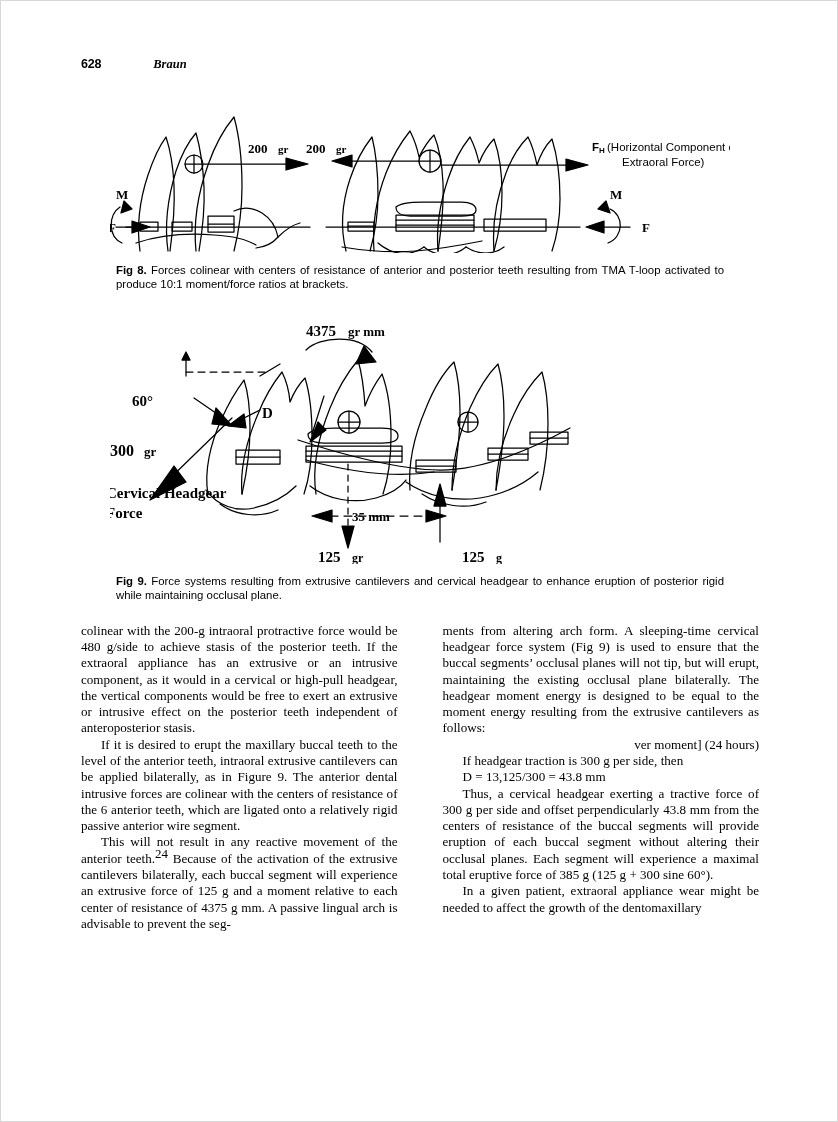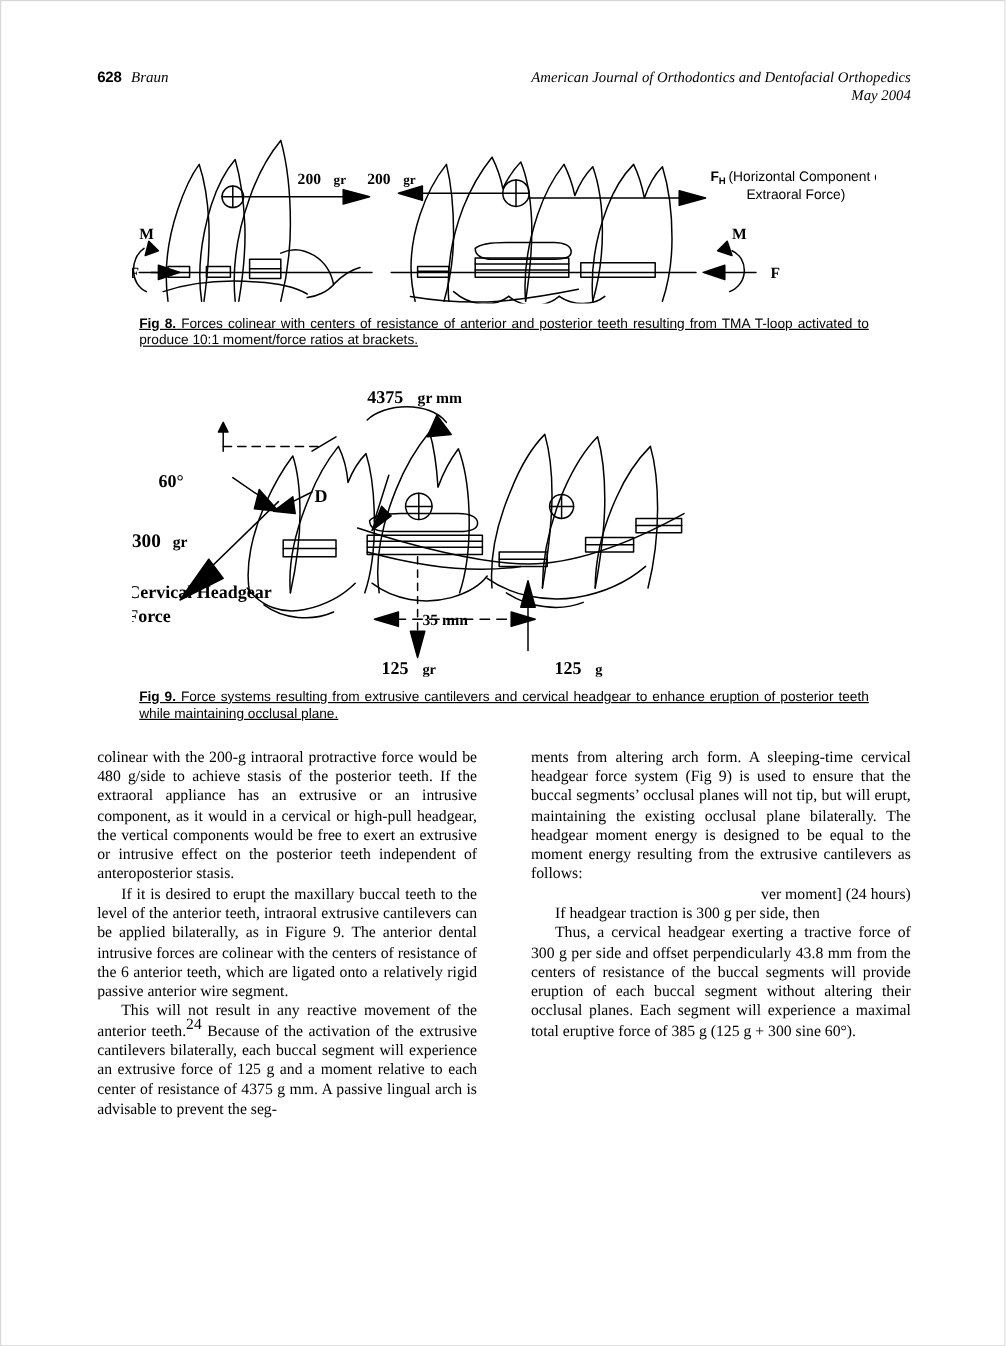--- a/index.html
+++ b/index.html
@@ -37,33 +37,34 @@
     white-space: nowrap;
   }
   .runhead-left .folio {
     font-family: "Liberation Sans", sans-serif;
     font-weight: bold;
     font-size: 12.5px;
     letter-spacing: -0.2px;
   }
   .runhead-left .author {
     font-style: italic;
-    font-weight: normal;
+    font-weight: bold;
     font-size: 12.5px;
     padding-left: 8px;
+    margin-left: 44px;
   }
   .runhead-right {
     text-align: right;
     font-style: italic;
     font-size: 12.3px;
     line-height: 15px;
   }
 
   
-  .figure-block { margin-top: 6px; text-decoration: underline; }
+  .figure-block { margin-top: 6px; }
   .fig-art {
     display: block;
     margin: 0 auto;
   }
   .caption {
     font-family: "Liberation Sans", sans-serif;
     font-size: 11.4px;
     line-height: 14.4px;
     text-align: justify;
     margin: 10px auto 0 auto;
@@ -111,24 +112,20 @@
 </head>
 <body>
 
 <div class="page">
   <div class="content">
 
     <div class="runhead">
       <div class="runhead-left">
         <span class="folio">628</span><span class="author">Braun</span>
       </div>
-      <div class="runhead-right">
-        <div>American Journal of Orthodontics and Dentofacial Orthopedics</div>
-        <div>May 2004</div>
-      </div>
     </div>
 
     <div class="figure-block">
       <svg class="fig-art" width="620" height="150" viewBox="0 0 620 150">
         <g fill="none" stroke="#000" stroke-width="1.25" stroke-linecap="round" stroke-linejoin="round">
 
           <path d="M30 148 C26 120 30 96 38 72 C44 54 50 42 56 34 C60 46 63 62 64 82 C65 104 63 126 60 148"></path>
           <path d="M58 148 C54 120 58 94 66 68 C72 50 79 38 86 30 C90 44 93 62 94 84 C95 108 92 130 89 148"></path>
           <path d="M86 148 C83 118 88 90 98 62 C105 42 114 26 124 14 C129 32 132 56 132 84 C132 112 128 132 124 148"></path>
 
@@ -301,34 +298,36 @@
         <text class="svg-serif" x="242" y="207" font-size="13">35 mm</text>
 
         <text class="svg-serif" x="208" y="248" font-size="15">125</text>
         <text class="svg-serif" x="242" y="248" font-size="12">gr</text>
         <text class="svg-serif" x="352" y="248" font-size="15">125</text>
         <text class="svg-serif" x="386" y="248" font-size="12">g</text>
       </svg>
 
       <div class="caption">
         <span class="lbl">Fig 9.</span>
-        <span>Force systems resulting from extrusive cantilevers and cervical headgear to enhance eruption of posterior teeth while maintaining occlusal plane.</span>
+        <span>Force systems resulting from extrusive cantilevers and cervical headgear to enhance eruption of posterior rigid while maintaining occlusal plane.</span>
       </div>
     </div>
 
     <div class="columns">
 
       <div class="col">
         <p class="noindent">colinear with the 200-g intraoral protractive force would be 480 g/side to achieve stasis of the posterior teeth. If the extraoral appliance has an extrusive or an intrusive component, as it would in a cervical or high-pull headgear, the vertical components would be free to exert an extrusive or intrusive effect on the posterior teeth independent of anteroposterior stasis.</p>
         <p>If it is desired to erupt the maxillary buccal teeth to the level of the anterior teeth, intraoral extrusive cantilevers can be applied bilaterally, as in Figure 9. The anterior dental intrusive forces are colinear with the centers of resistance of the 6 anterior teeth, which are ligated onto a relatively rigid passive anterior wire segment.</p>
         <p><span>This will not result in any reactive movement of the anterior teeth.</span><sup>24</sup><span> Because of the activation of the extrusive cantilevers bilaterally, each buccal segment will experience an extrusive force of 125 g and a moment relative to each center of resistance of 4375 g mm. A passive lingual arch is advisable to prevent the seg-</span></p>
       </div>
 
       <div class="col">
         <p class="noindent">ments from altering arch form. A sleeping-time cervical headgear force system (Fig 9) is used to ensure that the buccal segments’ occlusal planes will not tip, but will erupt, maintaining the existing occlusal plane bilaterally. The headgear moment energy is designed to be equal to the moment energy resulting from the extrusive cantilevers as follows:</p>
         <p class="eq-cont">ver moment] (24 hours)</p>
         <p class="eq">If headgear traction is 300 g per side, then</p>
+        <p class="eq">D = 13,125/300 = 43.8 mm</p>
         <p>Thus, a cervical headgear exerting a tractive force of 300 g per side and offset perpendicularly 43.8 mm from the centers of resistance of the buccal segments will provide eruption of each buccal segment without altering their occlusal planes. Each segment will experience a maximal total eruptive force of 385 g (125 g + 300 sine 60°).</p>
+        <p>In a given patient, extraoral appliance wear might be needed to affect the growth of the dentomaxillary</p>
       </div>
 
     </div>
   </div>
 </div>
 
 </body></html>

